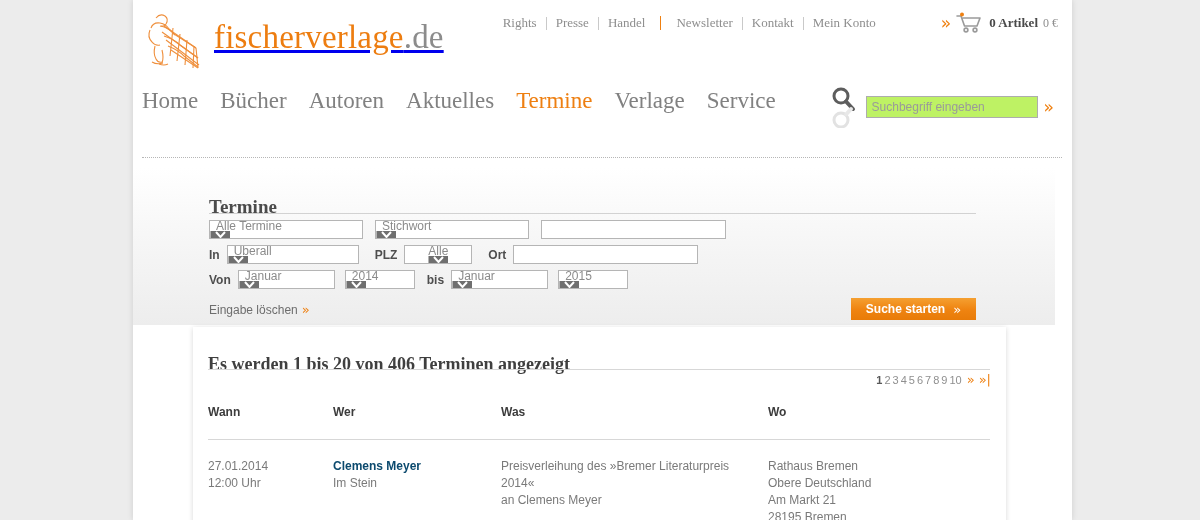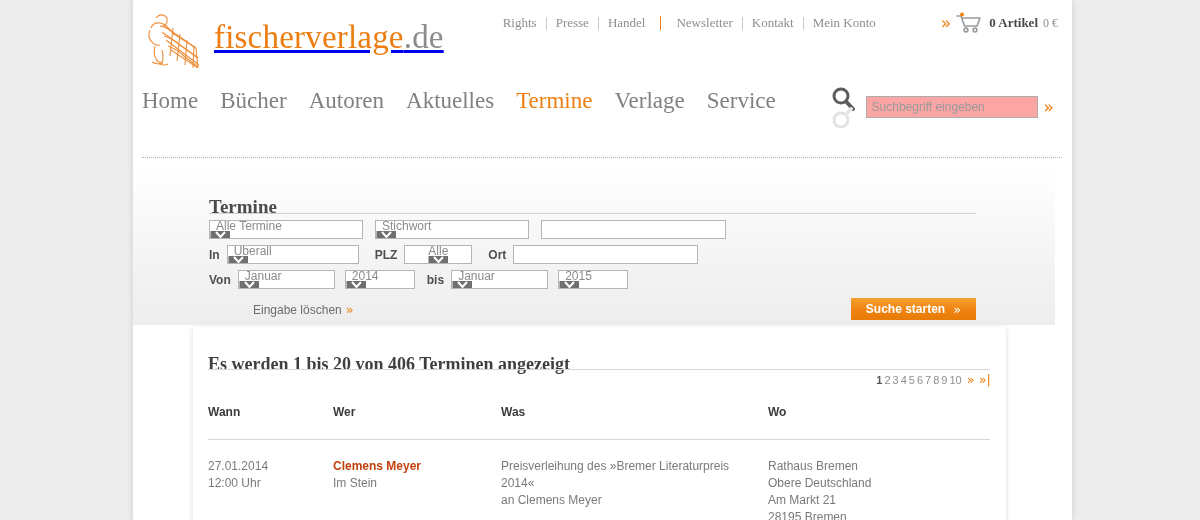--- a/index.html
+++ b/index.html
@@ -126,21 +126,21 @@
     right: 18px;
     top: 86px;
     display: flex;
     align-items: center;
   }
   .mag { width: 26px; height: 42px; margin-right: 10px; }
   .search-input {
     width: 160px;
     height: 18px;
     border: 1px solid #adadad;
-    background: #fca5a5;
+    background: #bef264;
     font-family: "Liberation Sans", sans-serif;
     font-size: 12px;
     color: #5e5e5e;
     padding: 1px 5px;
     box-sizing: content-box;
   }
   .search-input::placeholder { color: #9a9a9a; }
   .search-go {
     color: #ef8011;
     font-size: 17px;
@@ -253,21 +253,20 @@
     top: 130px;
     width: 767px;
     display: flex;
     align-items: center;
     justify-content: space-between;
   }
   .clear-link {
     color: #6d6d6d;
     text-decoration: none;
     font-size: 12px;
-    margin-left: 44px;
   }
   .clear-link .chev { color: #ef8011; font-size: 13px; margin-left: 4px; font-family: "DejaVu Sans", sans-serif; }
   .submit-btn {
     width: 125px;
     height: 22px;
     border: 0;
     background: linear-gradient(to bottom, #f5a031 0%, #ef8411 52%, #e87b08 100%);
     color: #ffffff;
     font-family: "Liberation Sans", sans-serif;
     font-size: 12px;
@@ -340,21 +339,21 @@
     vertical-align: top;
     font-size: 12px;
     color: #7a7a7a;
     padding: 18px 8px 0 0;
     line-height: 17px;
   }
   .c-wann { width: 125px; }
   .c-wer  { width: 168px; }
   .c-was  { width: 267px; }
   .c-wo   { width: 222px; }
-  .who-name { font-weight: bold; color: #c2410c; }
+  .who-name { font-weight: bold; color: #0c4a6e; }
 </style>
 </head>
 <body>
 
 <div class="page-wrap">
 
   <div class="topbar">
     <div class="toplinks">
       <a class="toplink" href="#">Rights</a>
       <span class="sep"></span>

